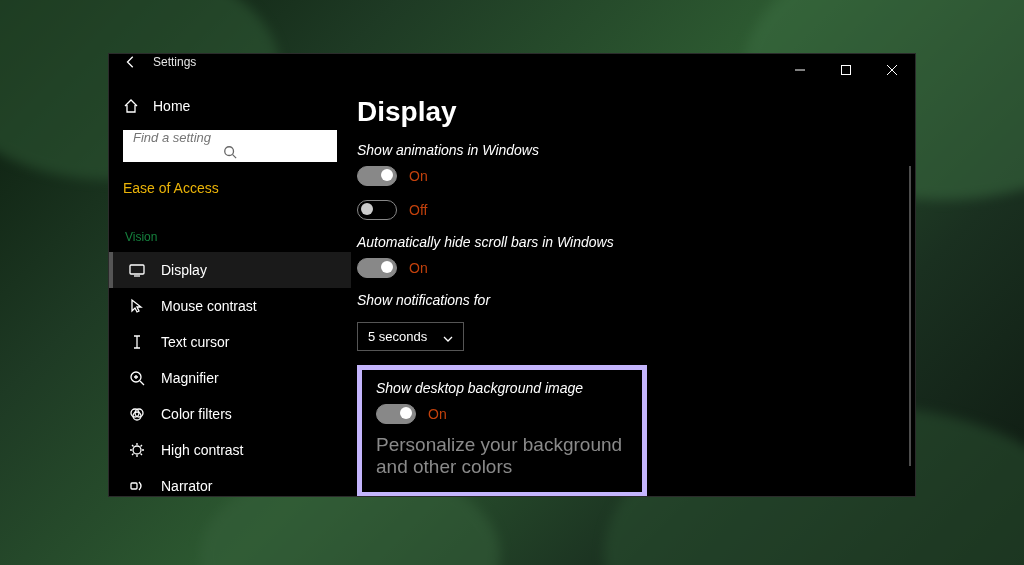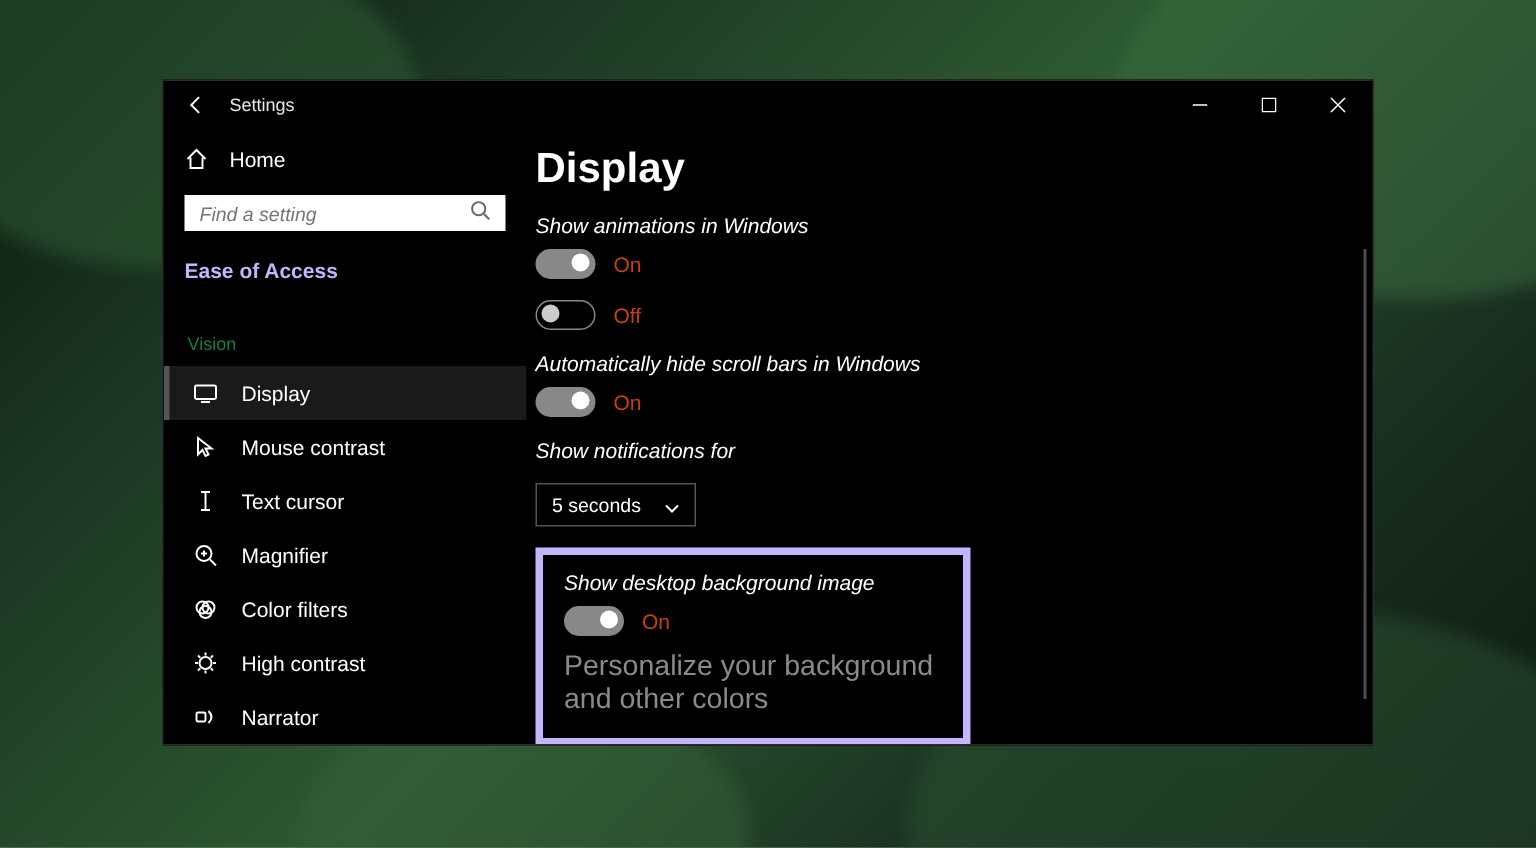--- a/index.html
+++ b/index.html
@@ -20,21 +20,21 @@
     left: 108px; top: 53px;
     width: 808px; height: 444px;
     background: #000000;
     border: 1px solid #2b2b2b;
     color: #ffffff;
     display: flex; flex-direction: column;
     overflow: hidden;
   }
   .titlebar {
     height: 32px;
-    display: flex; align-items: center;
+    display: flex; align-items: flex-start;
     padding-left: 8px;
     font-size: 12px;
     color: #e6e6e6;
     justify-content: space-between;
     flex-shrink:0;
   }
   .titlebar-left { display:flex; align-items:center; gap:14px; padding-left:6px;}
   .back-arrow { width:16px;height:16px;display:flex;align-items:center;justify-content:center;}
   .titlebar-controls { display:flex; }
   .titlebar-controls .ctrl { width:46px;height:32px;display:flex;align-items:center;justify-content:center; }
@@ -53,32 +53,33 @@
     padding: 10px 16px 10px 14px;
     font-size:14px;color:#ffffff;
   }
   .search-box {
     margin: 6px 14px 12px 14px;
     height:32px;
     background:#ffffff;
     display:flex;align-items:center;
     padding:0 10px;
     justify-content:space-between;
+    flex-direction:column;
   }
   .search-box input {
     border:none;outline:none;font-size:13px;width:100%;
     font-style:italic;
     color:#555;
     background:transparent;
   }
   .search-icon-svg { stroke:#666; stroke-width:1.5; fill:none; }
 
   .category-header {
     padding: 6px 16px 10px 14px;
-    font-size:14px; font-weight:700; color:#c4b5fd;
+    font-size:14px; font-weight:400; color:#eab308;
   }
   .section-label {
     padding: 24px 16px 8px 16px;
     font-size:12px; color:#15803d;
   }
   .nav-list { display:flex;flex-direction:column; }
   .nav-item {
     display:flex;align-items:center;gap:16px;
     padding:10px 14px 10px 16px;
     font-size:14px;color:#ffffff;

